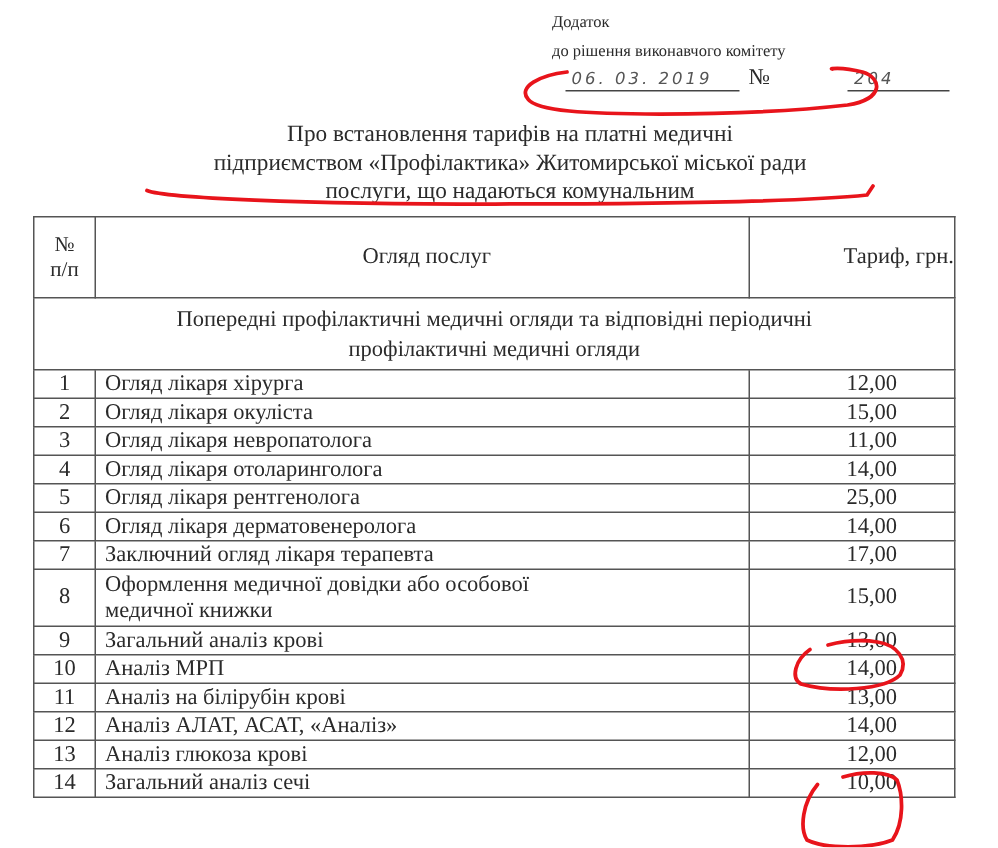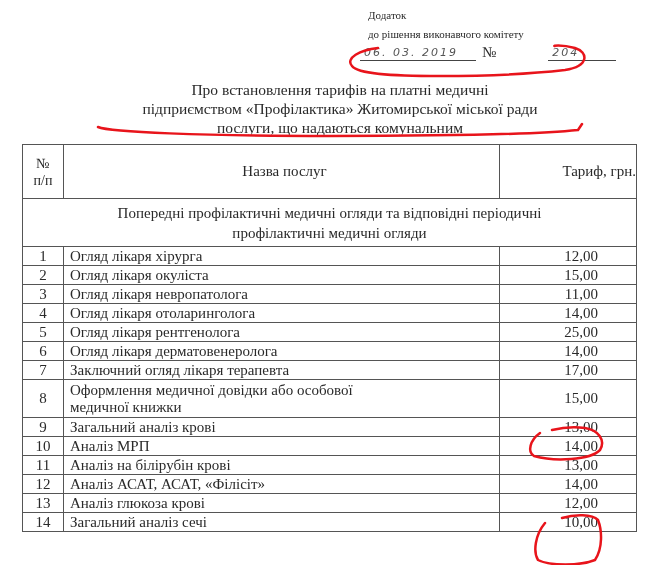--- a/index.html
+++ b/index.html
@@ -1,20 +1,20 @@
 <!DOCTYPE html>
 <html><head>
 <meta charset="utf-8">
 <style>
   html, body { margin:0; padding:0; background:#ffffff; }
   body { width:665px; height:565px; position:relative; overflow:hidden;
          font-family:"Liberation Serif","DejaVu Serif",serif; color:#2a2a2a; }
   .appendix { position:absolute; left:368px; top:6px; font-size:11px; line-height:19px; }
   .appendix .line2 { margin-left:0; }
-  .decree { position:absolute; left:360px; top:44px; font-size:15px; display:flex; align-items:flex-end; }
+  .decree { position:absolute; left:377px; top:44px; font-size:15px; display:flex; align-items:flex-end; }
   .decree .hand { font-family:"DejaVu Sans",sans-serif; font-style:italic; font-size:11px; color:#555; letter-spacing:2px;
                   border-bottom:1px solid #444; padding:0 4px 1px 4px; }
   .decree .date { width:108px; }
   .decree .num { width:60px;margin-left:46px; }
   .decree .no { margin:0 6px; font-size:15px; }
   .title { position:absolute; left:90px; top:80px; width:500px; text-align:center;
            font-size:15.5px; line-height:19px; }
   table { position:absolute; left:22px; top:144px; border-collapse:collapse; width:615px;
           font-size:15px; }
   td, th { border:1px solid #555; padding:0; font-weight:normal; }
@@ -50,21 +50,21 @@
   <div>послуги, що надаються комунальним</div>
 </div>
 
 <table>
   <tbody>
       <tr>
     <th class="c-no hdr-no">
       <div>№</div>
       <div>п/п</div>
     </th>
-    <th class="c-name">Назва послуг</th>
+    <th class="c-name">Огляд послуг</th>
     <th class="c-tariff">Тариф, грн.</th>
   </tr>
   <tr class="section">
     <td colspan="3">
       <div>Попередні профілактичні медичні огляди та відповідні періодичні</div>
       <div>профілактичні медичні огляди</div>
     </td>
   </tr>
   <tr class="row">
     <td class="c-no">1</td>
@@ -119,21 +119,21 @@
     <td class="c-name">Аналіз МРП</td>
     <td class="c-tariff-val">14,00</td>
   </tr>
   <tr class="row">
     <td class="c-no">11</td>
     <td class="c-name">Аналіз на білірубін крові</td>
     <td class="c-tariff-val">13,00</td>
   </tr>
   <tr class="row">
     <td class="c-no">12</td>
-    <td class="c-name">Аналіз АСАТ, АСАТ, «Філісіт»</td>
+    <td class="c-name">Аналіз АЛАТ, АСАТ, «Аналіз»</td>
     <td class="c-tariff-val">14,00</td>
   </tr>
   <tr class="row">
     <td class="c-no">13</td>
     <td class="c-name">Аналіз глюкоза крові</td>
     <td class="c-tariff-val">12,00</td>
   </tr>
   <tr class="row">
     <td class="c-no">14</td>
     <td class="c-name">Загальний аналіз сечі</td>

